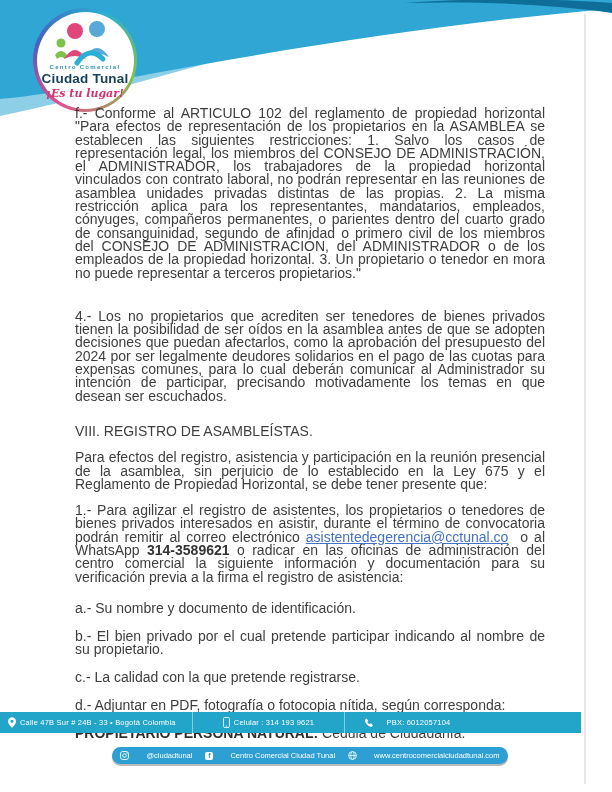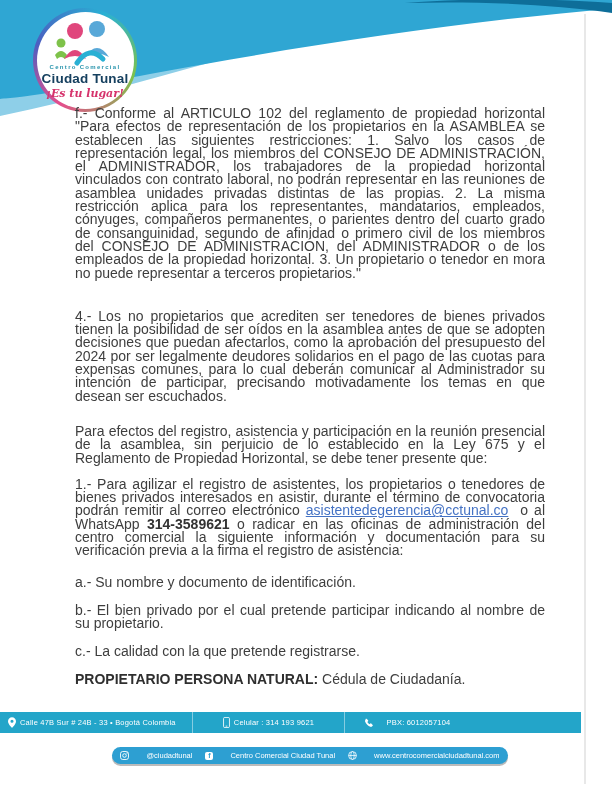--- a/index.html
+++ b/index.html
@@ -88,25 +88,27 @@
           <div class="logo-line2">Ciudad Tunal</div>
           <div class="logo-tagline">¡Es tu lugar!</div>
         </div>
       </div>
     </div>
   </div>
 
   <div class="content">
     <p class="p-f">f.- Conforme al ARTICULO 102 del reglamento de propiedad horizontal "Para efectos de representación de los propietarios en la ASAMBLEA se establecen las siguientes restricciones: 1. Salvo los casos de representación legal, los miembros del CONSEJO DE ADMINISTRACIÓN, el ADMINISTRADOR, los trabajadores de la propiedad horizontal vinculados con contrato laboral, no podrán representar en las reuniones de asamblea unidades privadas distintas de las propias. 2. La misma restricción aplica para los representantes, mandatarios, empleados, cónyuges, compañeros permanentes, o parientes dentro del cuarto grado de consanguinidad, segundo de afinidad o primero civil de los miembros del CONSEJO DE ADMINISTRACIÓN, del ADMINISTRADOR o de los empleados de la propiedad horizontal. 3. Un propietario o tenedor en mora no puede representar a terceros propietarios."</p>
     <p class="p-4">4.- Los no propietarios que acrediten ser tenedores de bienes privados tienen la posibilidad de ser oídos en la asamblea antes de que se adopten decisiones que puedan afectarlos, como la aprobación del presupuesto del 2024 por ser legalmente deudores solidarios en el pago de las cuotas para expensas comunes, para lo cual deberán comunicar al Administrador su intención de participar, precisando motivadamente los temas en que desean ser escuchados.</p>
+    <p class="h-viii">VIII. REGISTRO DE ASAMBLEÍSTAS.</p>
     <p class="p-intro">Para efectos del registro, asistencia y participación en la reunión presencial de la asamblea, sin perjuicio de lo establecido en la Ley 675 y el Reglamento de Propiedad Horizontal, se debe tener presente que:</p>
     <p class="p-1"><span>1.- Para agilizar el registro de asistentes, los propietarios o tenedores de bienes privados interesados en asistir, durante el término de convocatoria podrán remitir al correo electrónico </span><a class="email" href="#">asistentedegerencia@cctunal.co</a><span>&nbsp; o al WhatsApp </span><span class="bold">314-3589621</span><span> o radicar en las oficinas de administración del centro comercial la siguiente información y documentación para su verificación previa a la firma el registro de asistencia:</span></p>
     <p class="li-item">a.- Su nombre y documento de identificación.</p>
     <p class="li-item">b.- El bien privado por el cual pretende participar indicando al nombre de su propietario.</p>
     <p class="li-item">c.- La calidad con la que pretende registrarse.</p>
+    <p class="li-item">d.- Adjuntar en PDF, fotografía o fotocopia nítida, según corresponda:</p>
     <p class="owner"><b>PROPIETARIO PERSONA NATURAL:</b><span> Cédula de Ciudadanía.</span></p>
   </div>
 
   <div class="footer-bar">
     <div class="fseg seg-address">
       <svg width="8" height="11" viewBox="0 0 12 16">
         <path d="M6 0C2.7 0 0 2.7 0 6c0 4.5 6 10 6 10s6-5.5 6-10C12 2.7 9.3 0 6 0zm0 8.3A2.3 2.3 0 1 1 6 3.7a2.3 2.3 0 0 1 0 4.6z" fill="#fff"></path>
       </svg>
       <span>Calle 47B Sur # 24B - 33  • Bogotá Colombia</span>
     </div>

